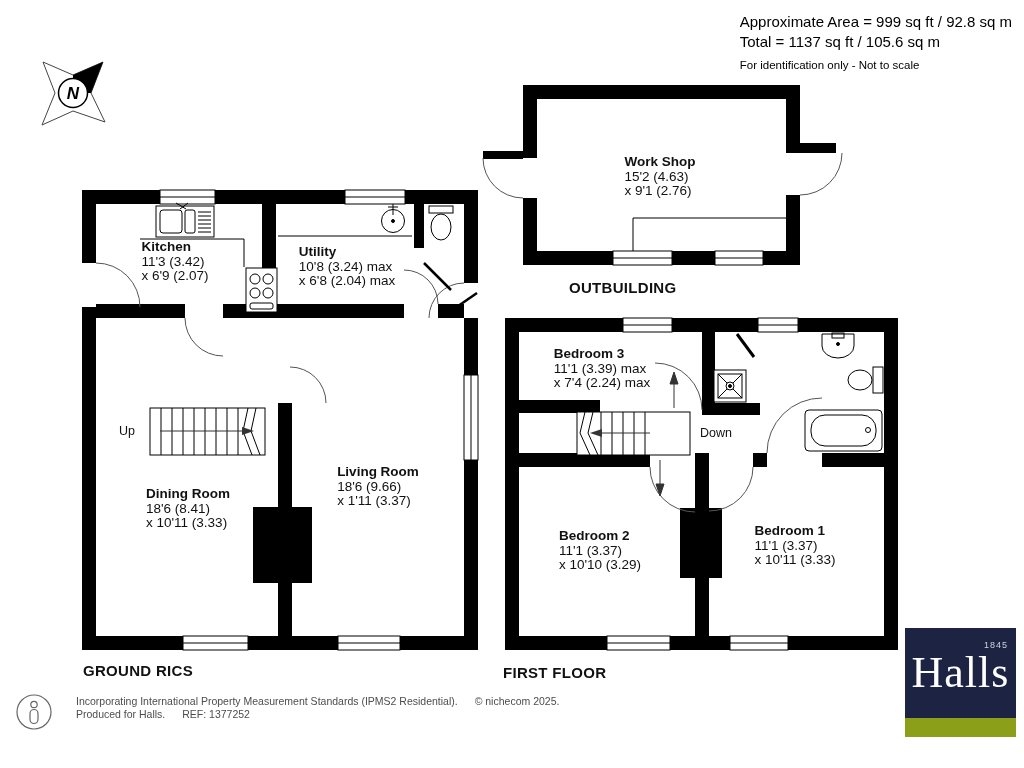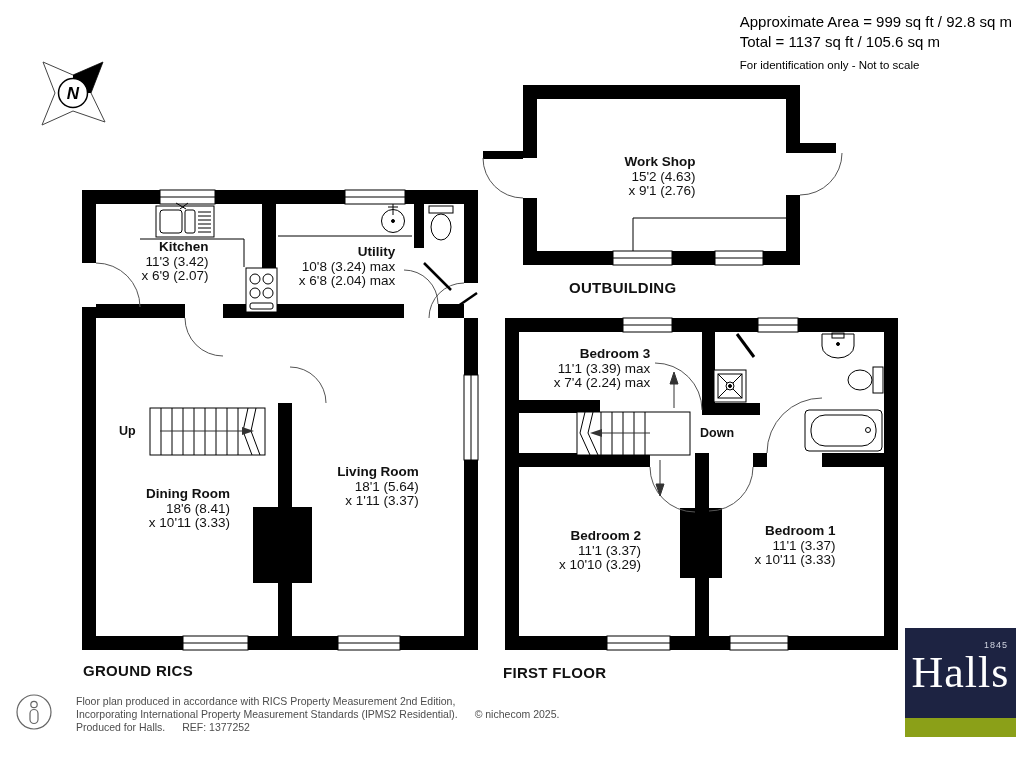--- a/index.html
+++ b/index.html
@@ -1,26 +1,26 @@
 <!DOCTYPE html>
 <html><head>
 <meta charset="utf-8">
 <style>
   html,body{margin:0;padding:0;background:#fff;}
   #canvas{position:relative;width:1024px;height:768px;background:#fff;overflow:hidden;
           font-family:"Liberation Sans",sans-serif;color:#111;}
   svg{position:absolute;left:0;top:0;}
   .hdr{position:absolute;top:12px;right:12px;text-align:left;font-size:15px;line-height:20px;color:#000;}
   .hdr .disc{display:block;font-size:11.5px;margin-top:3px;color:#000;}
-  .room-label{position:absolute;transform:translateX(-50%);text-align:right;font-size:13.5px;
+  .room-label{position:absolute;transform:translateX(-50%);text-align:left;font-size:13.5px;
               line-height:14.5px;white-space:nowrap;}
   .room-label span{display:block;}
   .room-label .rname{font-weight:bold;}
   .floor-title{position:absolute;font-weight:bold;font-size:15px;letter-spacing:.3px;}
-  .stair-lbl{position:absolute;font-weight:bold;font-size:12.5px;}
+  .stair-lbl{position:absolute;font-weight:normal;font-size:12.5px;}
   .logo{position:absolute;left:905px;top:628px;width:111px;height:116px;}
   .logo-navy{position:relative;width:100%;height:90px;background:#1d2342;display:flex;
              align-items:center;justify-content:center;}
   .logo-navy .brand{font-family:"Liberation Serif",serif;font-size:44px;color:#fff;letter-spacing:1px;margin-top:-2px;}
   .logo-navy .year{position:absolute;top:12px;right:8px;font-size:9px;color:#cfd3e0;letter-spacing:1px;}
   .logo-green{width:100%;height:19px;background:#8ba018;}
   .footer{position:absolute;left:76px;top:695px;font-size:10.5px;line-height:13px;color:#4d4d4d;}
   .footer .row{white-space:nowrap;}
   .gap{display:inline-block;width:14px;}
 </style>
@@ -255,21 +255,21 @@
     <span>10'8 (3.24) max</span>
     <span>x 6'8 (2.04) max</span>
   </div>
   <div class="room-label" style="left:188px;top:487px;">
     <span class="rname">Dining Room</span>
     <span>18'6 (8.41)</span>
     <span>x 10'11 (3.33)</span>
   </div>
   <div class="room-label" style="left:378px;top:465px;">
     <span class="rname">Living Room</span>
-    <span>18'1 (5.64)</span>
+    <span>18'6 (9.66)</span>
     <span>x 1'11 (3.37)</span>
   </div>
   <div class="stair-lbl" style="left:119px;top:424px;">Up</div>
   <div class="floor-title" style="left:83px;top:662px;">GROUND RICS</div>
 
   <div class="room-label" style="left:602px;top:347px;">
     <span class="rname">Bedroom 3</span>
     <span>11'1 (3.39) max</span>
     <span>x 7'4 (2.24) max</span>
   </div>
@@ -300,21 +300,20 @@
     </div>
     <div class="logo-green"></div>
   </div>
 
   <svg width="40" height="40" style="left:14px;top:692px;" viewBox="0 0 40 40">
     <circle cx="20" cy="20" r="17" fill="none" stroke="#666" stroke-width="1.2"></circle>
     <circle cx="20" cy="12.5" r="3.2" fill="none" stroke="#666" stroke-width="1.2"></circle>
     <rect x="16" y="17.5" width="8" height="14" rx="4" fill="none" stroke="#666" stroke-width="1.2"></rect>
   </svg>
   <div class="footer">
-    <div class="row">Floor plan produced in accordance with RICS Property Measurement 2nd Edition,</div>
     <div class="row">
       <span>Incorporating International Property Measurement Standards (IPMS2 Residential).</span><span class="gap"></span>
       <span>© nichecom 2025.</span>
     </div>
     <div class="row">
       <span>Produced for Halls.</span><span class="gap"></span>
       <span>REF: 1377252</span>
     </div>
   </div>
 

